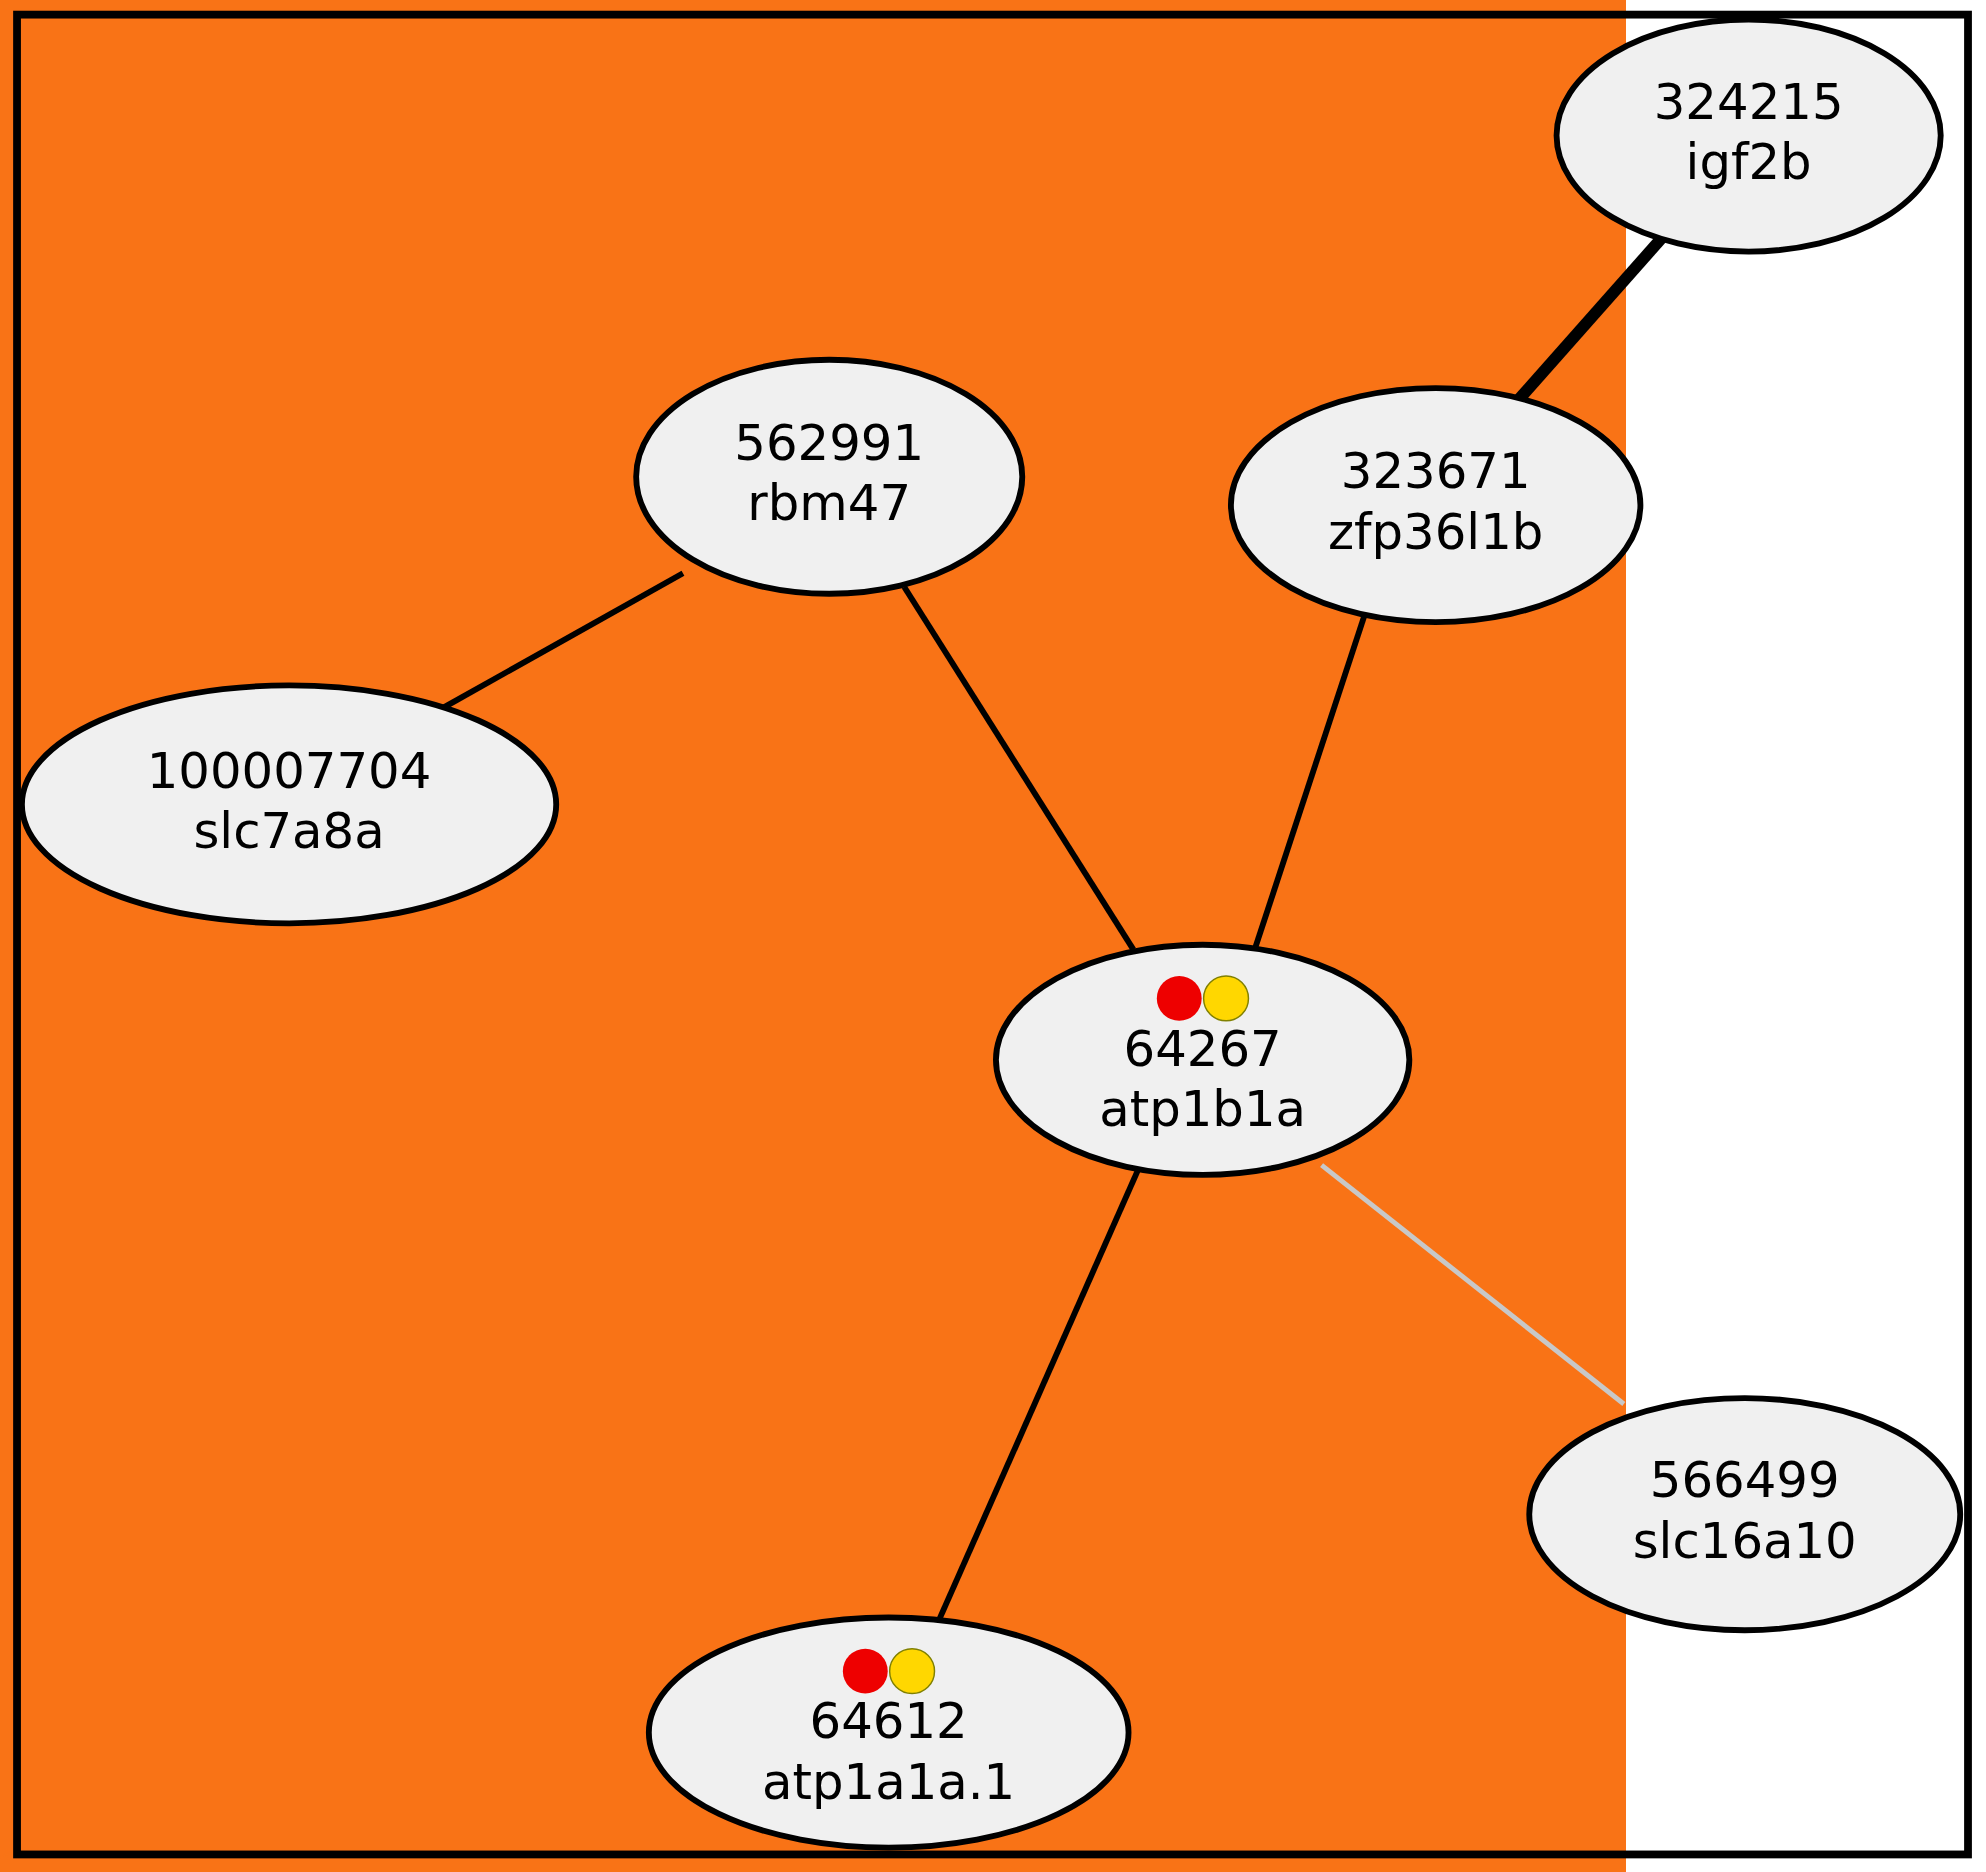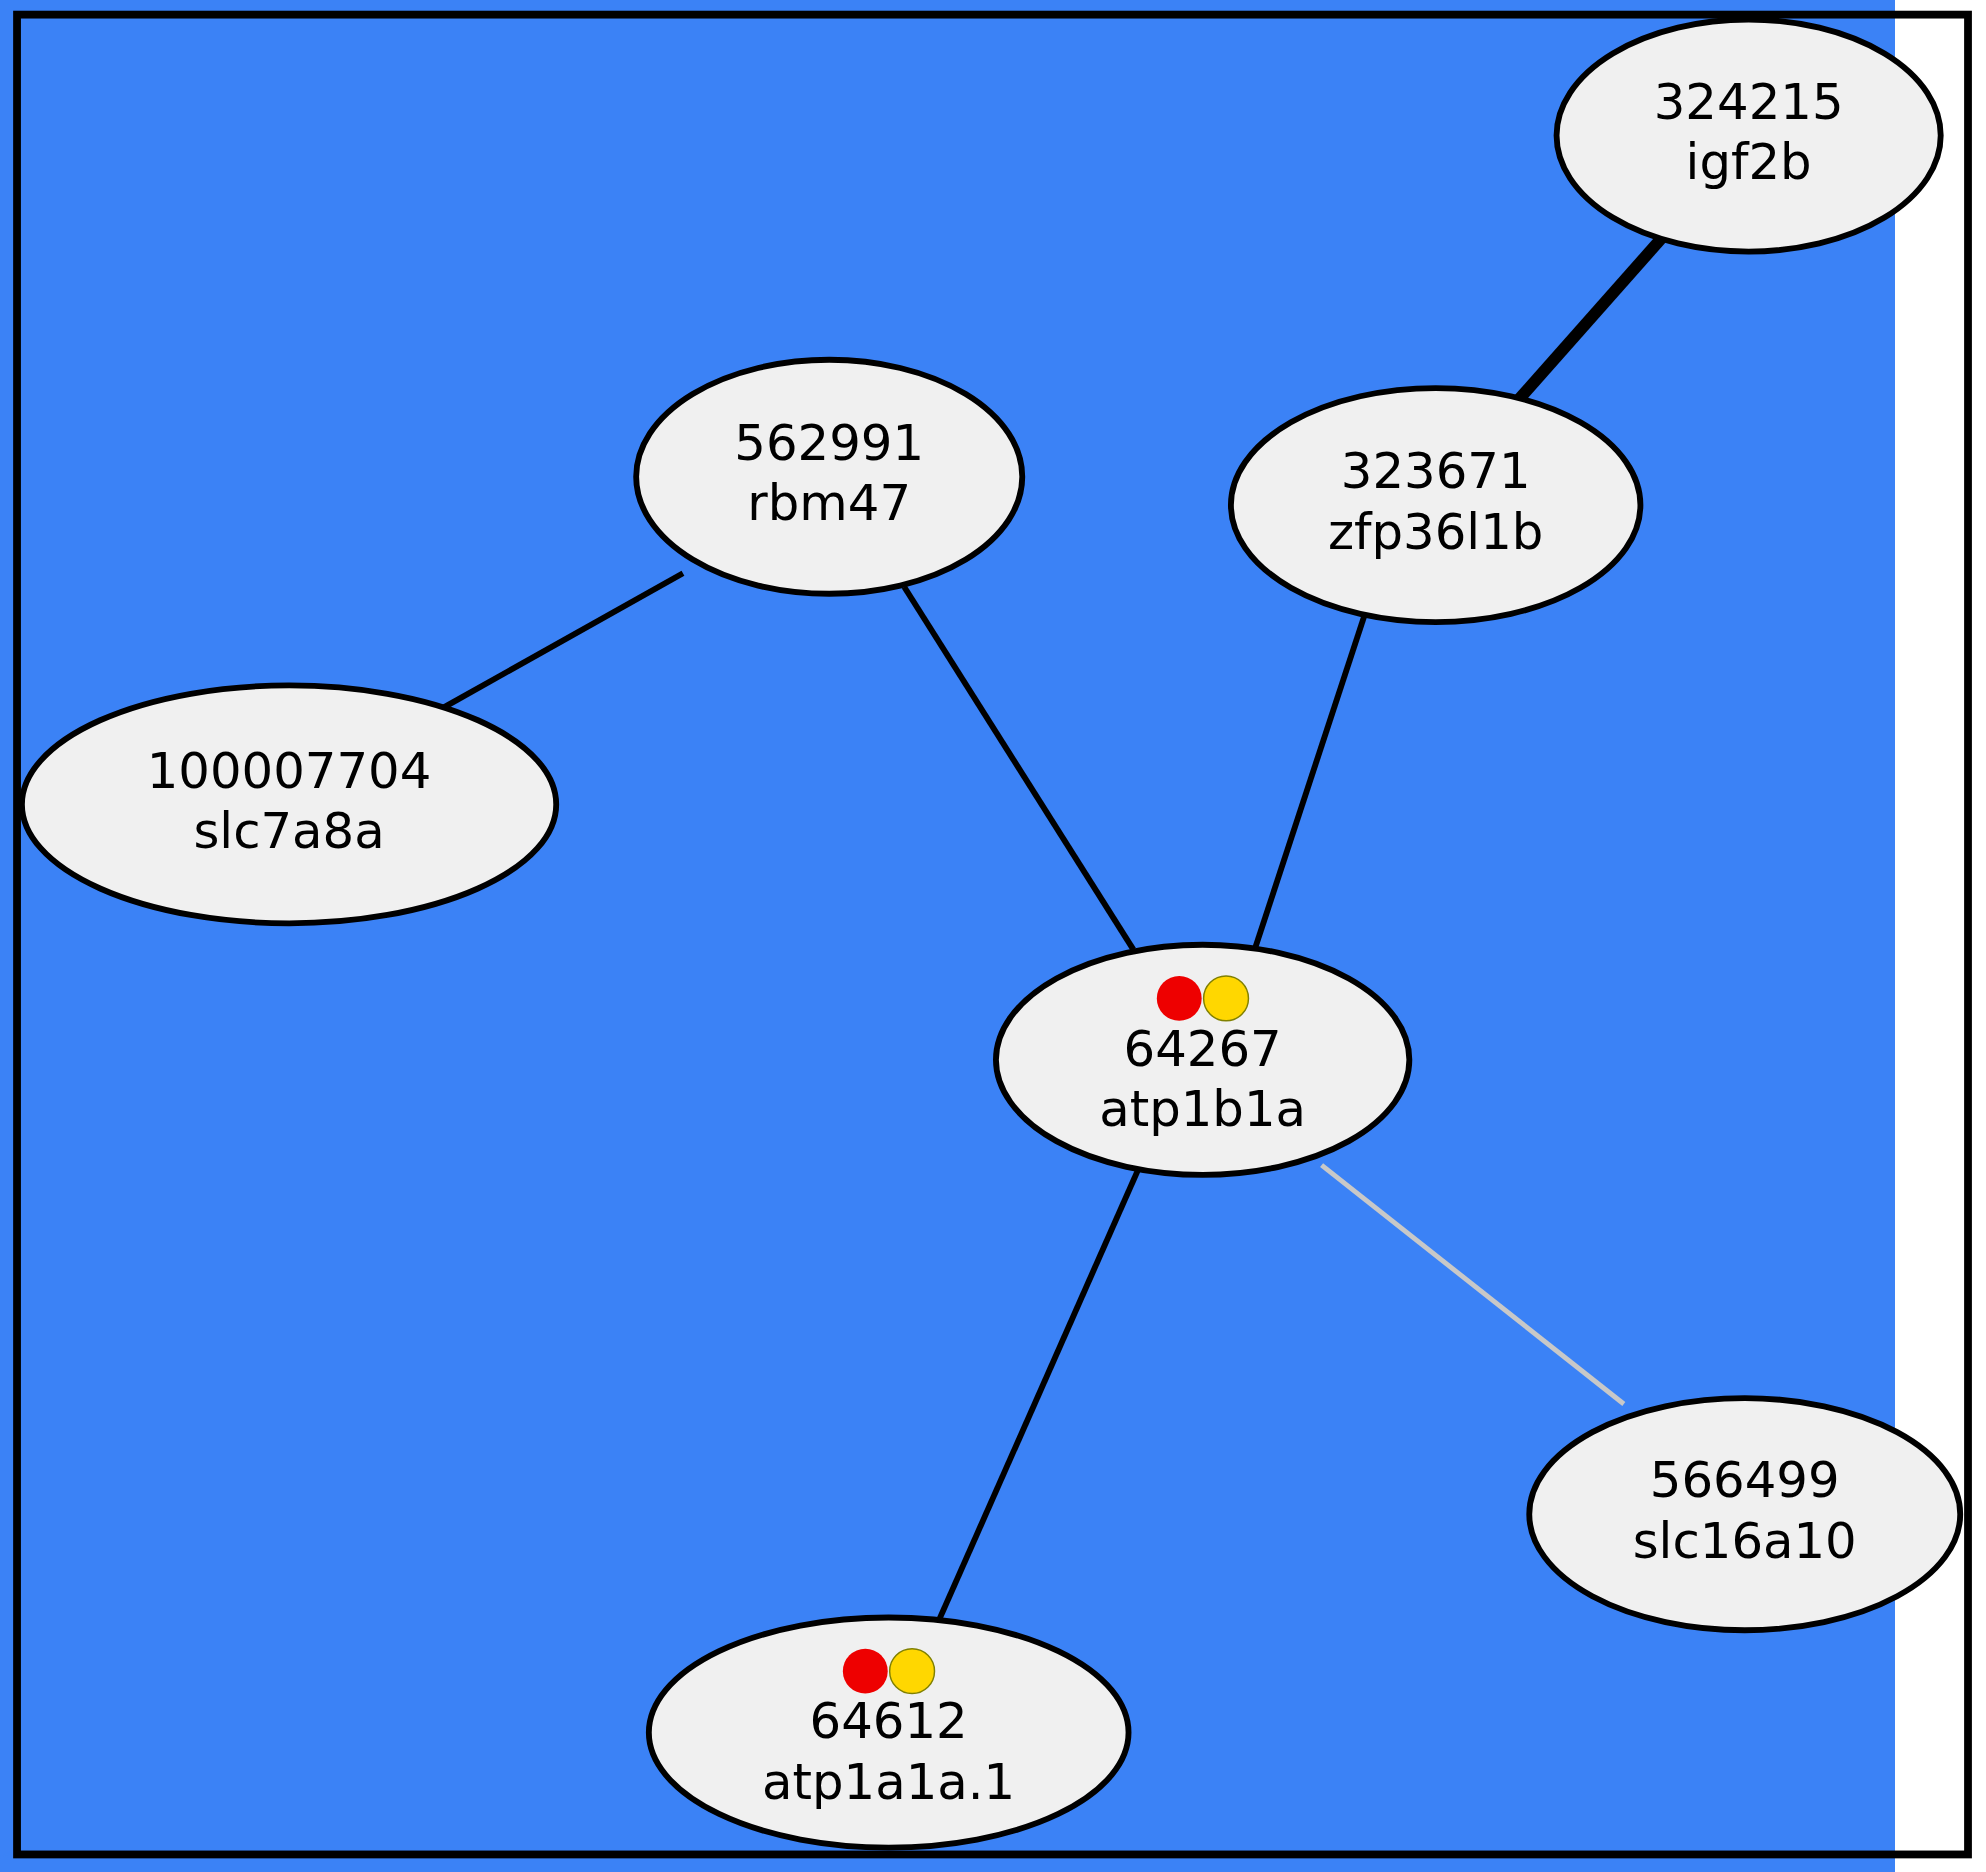--- a/index.html
+++ b/index.html
@@ -9,23 +9,23 @@
     background: #ffffff;
   }
   body {
     width: 1987px;
     height: 1872px;
     font-family: "DejaVu Sans", "Liberation Sans", sans-serif;
     overflow: hidden;
   }
   #network-canvas {
     position: relative;
-    width: 1895px;
+    width: 1626px;
     height: 1872px;
-    background: #3b82f6;
+    background: #f97316;
   }
   #network-svg {
     position: absolute;
     top: 0;
     left: 0;
     width: 1987px;
     height: 1872px;
     display: block;
   }
   .node-label-text {

